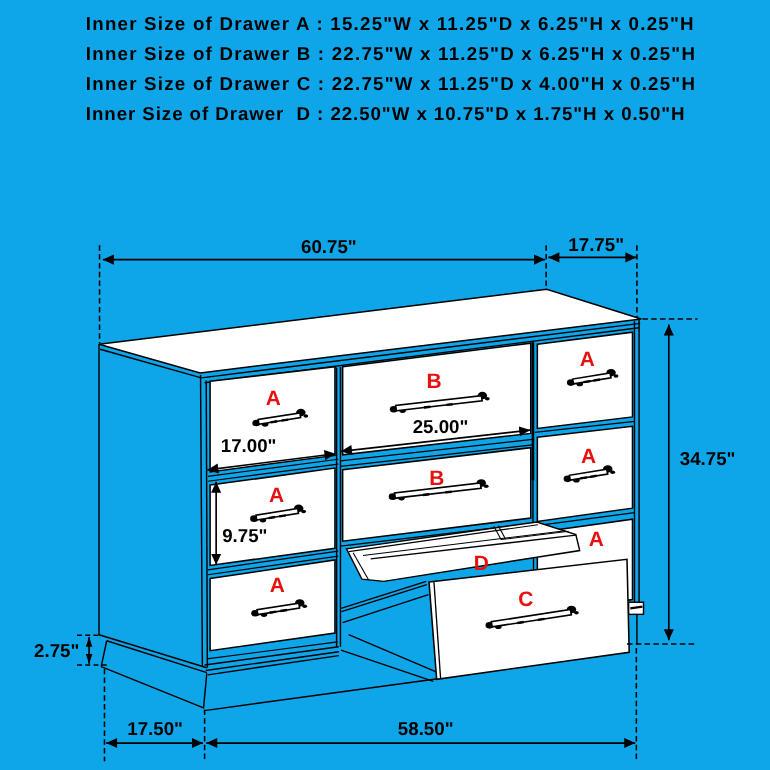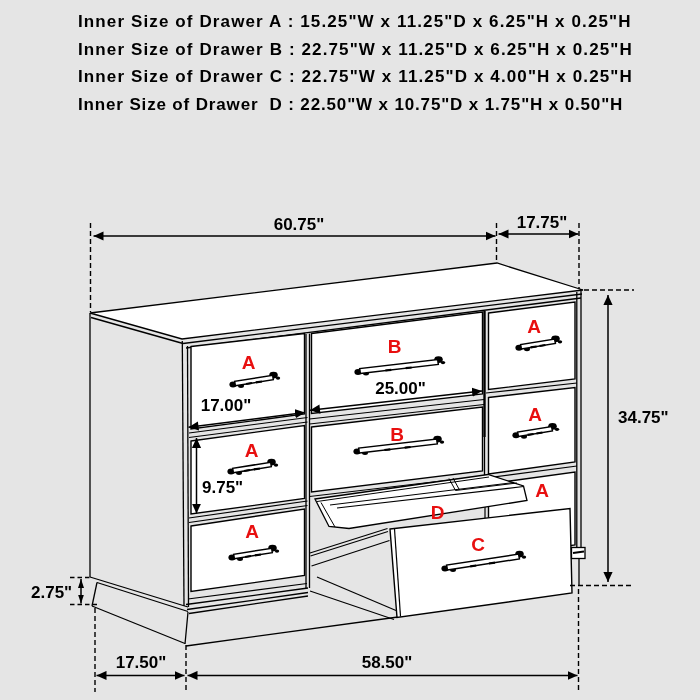--- a/index.html
+++ b/index.html
@@ -1,16 +1,16 @@
 <!DOCTYPE html>
 <html><head>
 <meta charset="utf-8">
 <style>
 html,body{margin:0;padding:0;background:#fff;}
-#page{position:relative;width:700px;height:700px;background:#e5e5e5;font-family:"Liberation Sans",sans-serif;}
+#page{position:relative;width:700px;height:700px;background:#0ea5e9;font-family:"Liberation Sans",sans-serif;}
 svg{position:absolute;left:0;top:0;}
 .dim{font:bold 17px "Liberation Sans",sans-serif;fill:#000;}
 .lbl{font:bold 19px "Liberation Sans",sans-serif;fill:#e80f0f;}
 .hdr{font:bold 17px "Liberation Sans",sans-serif;fill:#000;letter-spacing:1.12px;}
 </style>
 </head>
 <body>
 <div id="page">
 <svg width="700" height="700" viewBox="0 0 700 700">
 <defs>

